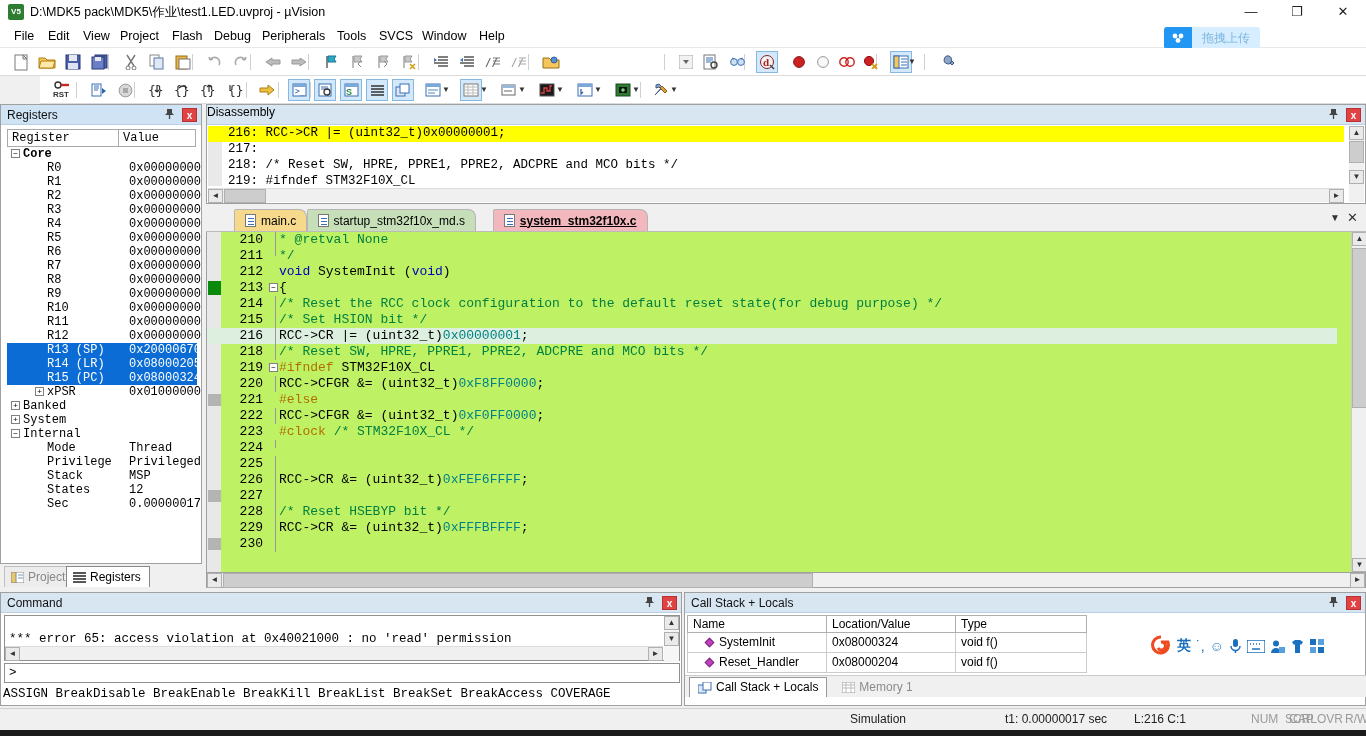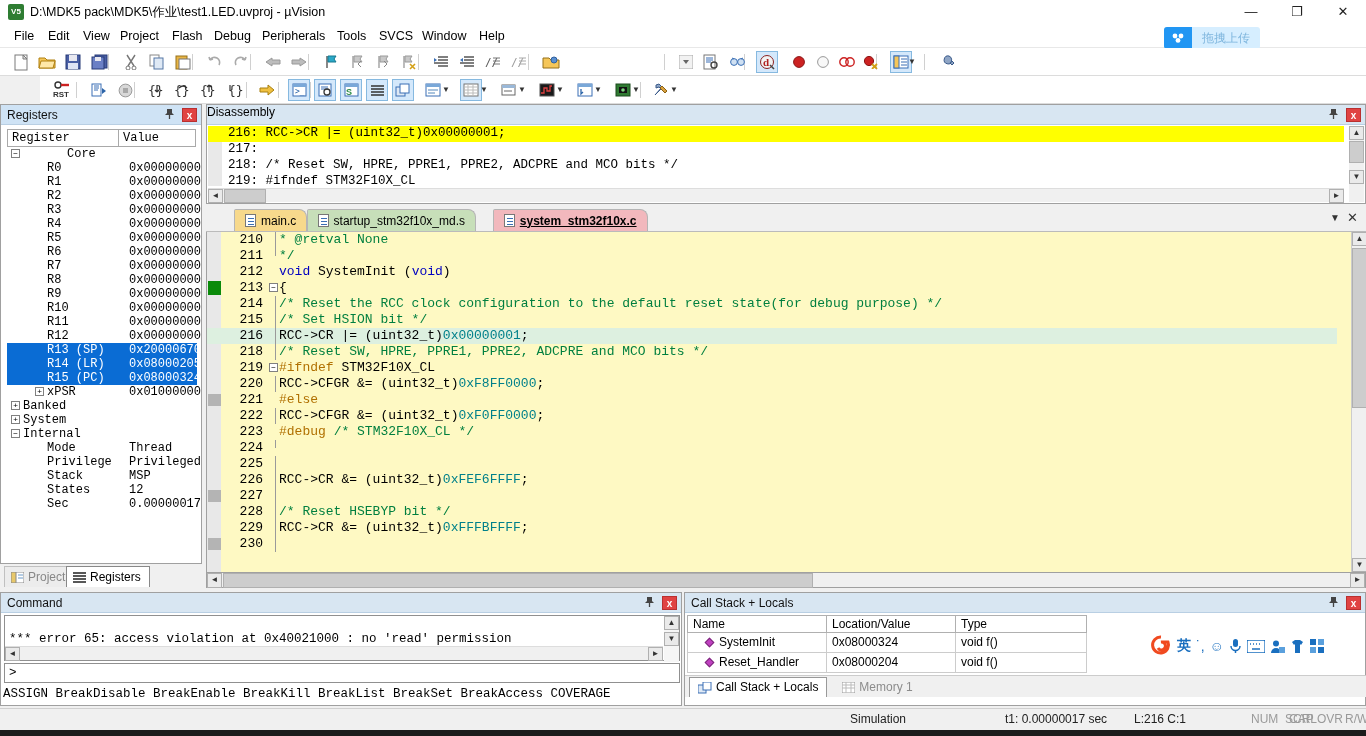--- a/index.html
+++ b/index.html
@@ -83,21 +83,21 @@
   .ed-tab { position:absolute; top:3px; height:22px; display:flex; align-items:center; gap:5px; padding:0 10px;
             font-size:12px; border:1px solid #b5b5b5; border-bottom:none; border-radius:2px 8px 0 0; }
   .ed-tab.t-main { background:#f7d98c; }
   .ed-tab.t-startup { background:#c7dfb9; }
   .ed-tab.t-system { background:#f2b8bd; }
   .ed-tab.active span.lbl { text-decoration:underline; font-weight:bold; }
   .tab-ico { width:11px; height:13px; background:#fff; border:1px solid #777; position:relative; }
   .tab-ico:after { content:""; position:absolute; left:2px; top:3px; width:6px; height:1px; box-shadow:0 3px 0 #3a6fb5, 0 6px 0 #3a6fb5; background:#3a6fb5;}
   .ed-chev { position:absolute; right:26px; top:6px; font-size:10px; color:#333;}
   .ed-x { position:absolute; right:8px; top:4px; font-size:13px; color:#333;}
-  .code-area { position:absolute; left:0; top:26px; width:1160px; height:340px; background:#fef9c3;
+  .code-area { position:absolute; left:0; top:26px; width:1160px; height:340px; background:#bef264;
                border-left:1px solid #a0a0a0; border-right:1px solid #a0a0a0; overflow:hidden;}
   .c-mark { position:absolute; left:0; top:0; width:14px; height:340px; background:#e8e8e8; }
   .code-lines { position:absolute; left:0; top:0; width:1130px; font-family:"Liberation Mono", monospace; font-size:13px; }
   .cline { position:relative; height:16px; white-space:nowrap; }
   .cline.cur { background:#ddf0e0; }
   .cno { position:absolute; left:22px; width:34px; text-align:right; color:#000;}
   .ctxt { position:absolute; left:72px; }
   .cfold { position:absolute; left:62px; top:3px; width:9px; height:9px; border:1px solid #808080; background:#fff;
            font-size:8px; line-height:7px; text-align:center; color:#000; font-family:"Liberation Sans",sans-serif;}
   .cbar { position:absolute; left:68px; top:0; width:1px; height:16px; background:#9a9a9a;}
@@ -534,21 +534,21 @@
         </div>
       <div class="x-btn">x</div>
     </div>
     <div class="reg-head">
       <div class="rh-a">Register</div>
       <div class="rh-b">Value</div>
     </div>
     <div class="reg-body" id="regtree">
         <div class="reg-row" style="top: 0px;">
           <div class="expander" style="left: 4px; top: 2px;">−</div>
-          <span class="nm" style="left: 16px; font-weight: normal; margin-left: 44px;">Core</span>
+          <span class="nm" style="left: 16px; font-weight: bold;">Core</span>
         </div>
         <div class="reg-row" style="top: 0px;">
           <span class="nm" style="left: 40px;">R0</span>
           <span class="vl">0x00000000</span>
         </div>
         <div class="reg-row" style="top: 0px;">
           <span class="nm" style="left: 40px;">R1</span>
           <span class="vl">0x00000000</span>
         </div>
         <div class="reg-row" style="top: 0px;">
@@ -782,21 +782,21 @@
             <span class="cno">221</span>
             <span class="ctxt"><span class="pp">#else</span></span>
           </div>
           <div class="cline">
             <span class="cno">222</span>
             <span class="cbar"></span>
             <span class="ctxt">  RCC-&gt;CFGR &amp;= (uint32_t)<span class="num">0xF0FF0000</span>;</span>
           </div>
           <div class="cline">
             <span class="cno">223</span>
-            <span class="ctxt"><span class="pp">#debug</span> <span class="cm">/* STM32F10X_CL */</span></span>
+            <span class="ctxt"><span class="pp">#clock</span> <span class="cm">/* STM32F10X_CL */</span></span>
           </div>
           <div class="cline">
             <span class="cno">224</span>
             <span class="cbar" style="height: 8px;"></span>
             <span class="ctxt"></span>
           </div>
           <div class="cline">
             <span class="cno">225</span>
             <span class="cbar"></span>
           </div>

